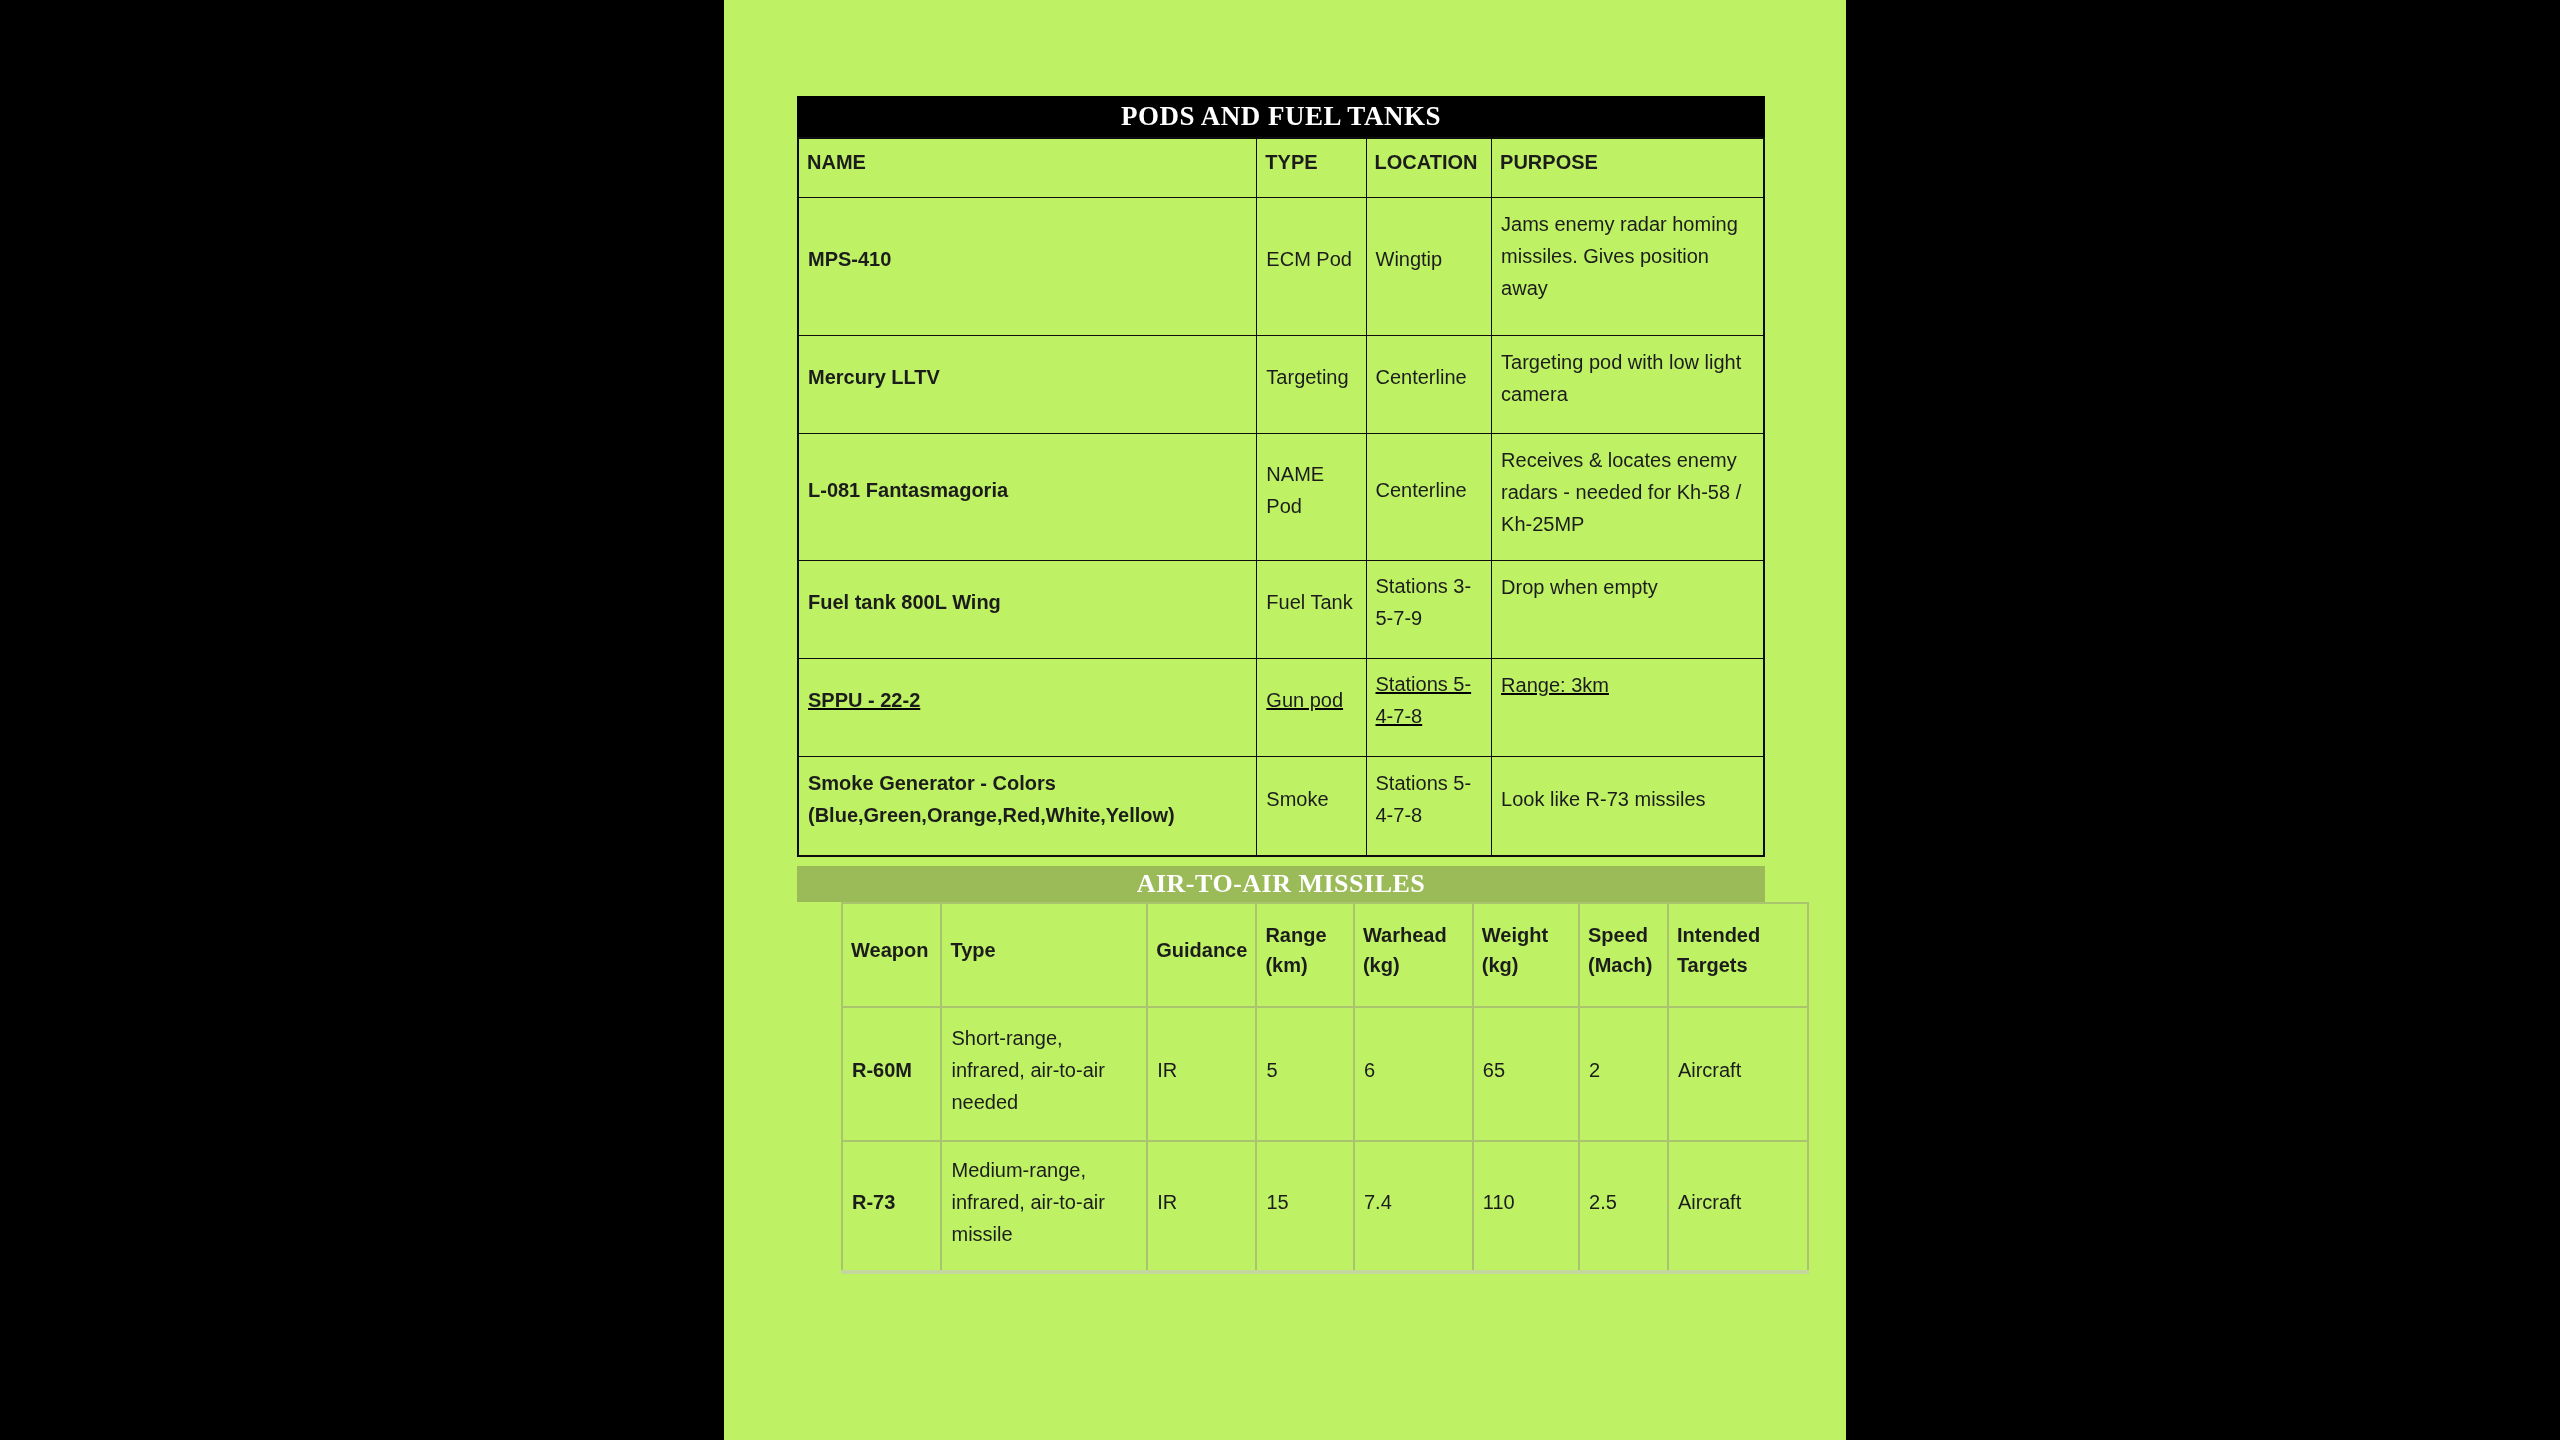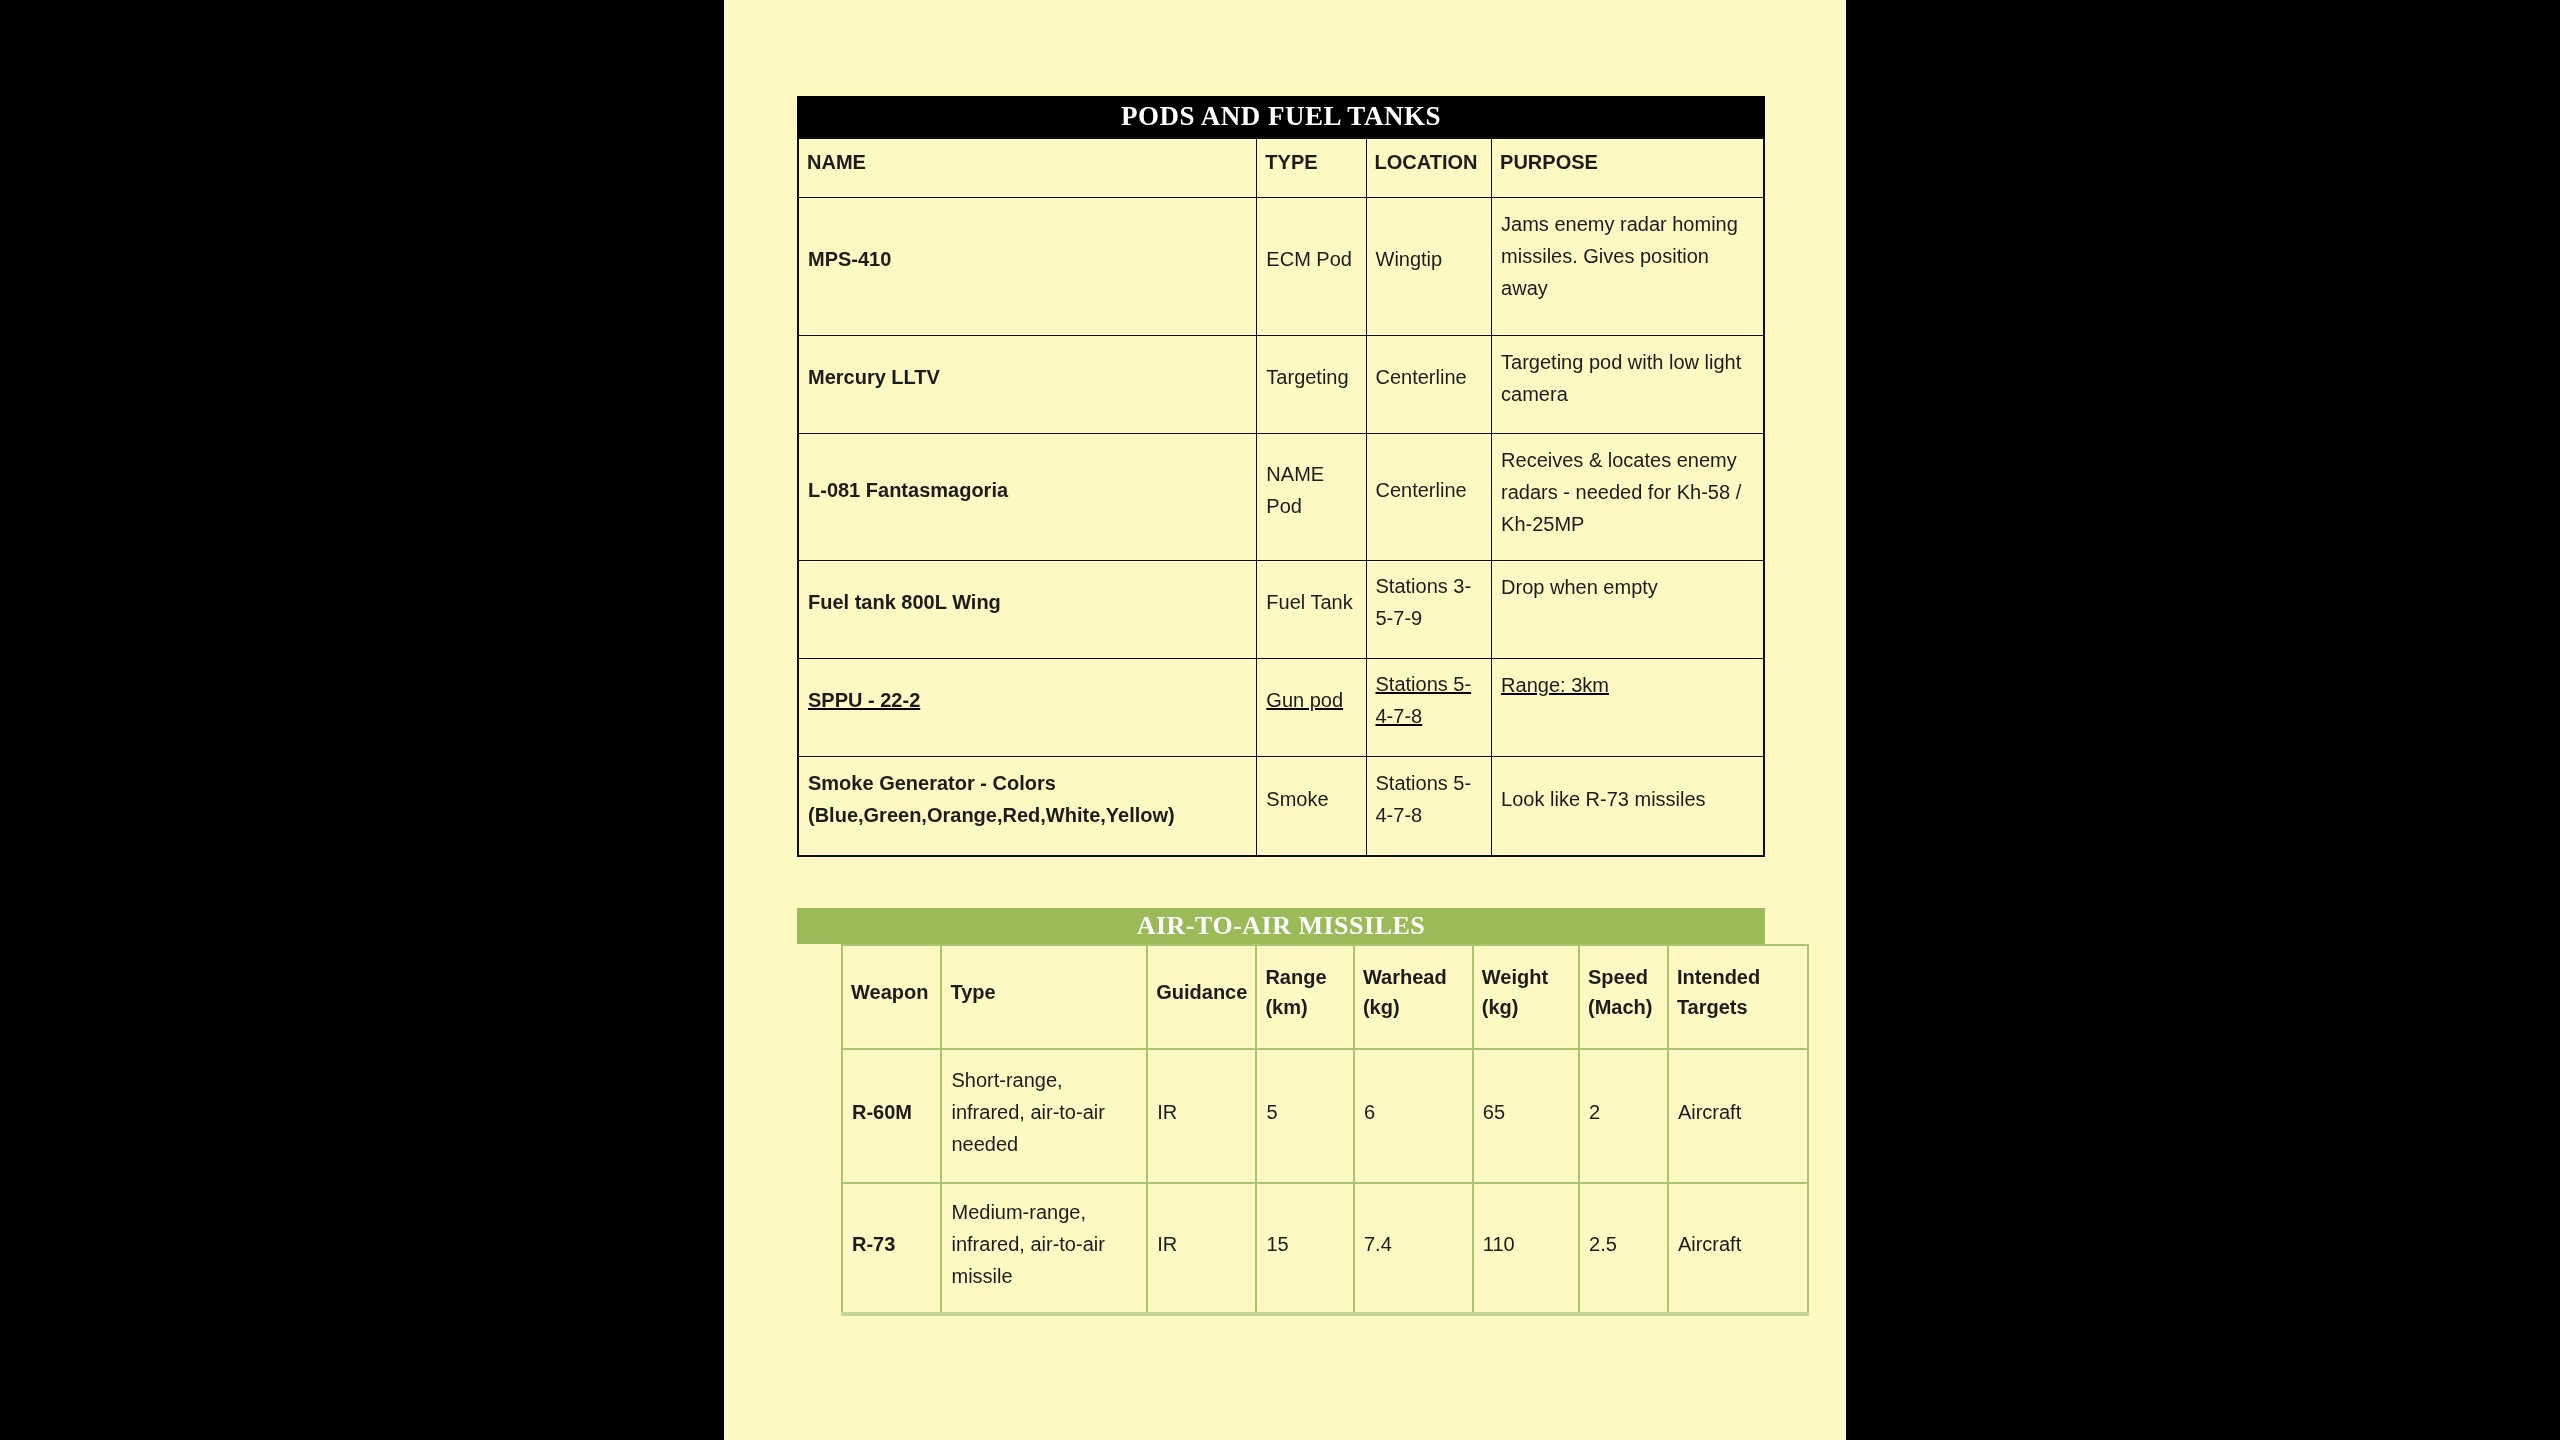--- a/index.html
+++ b/index.html
@@ -8,29 +8,29 @@
     background: #000000;
     font-family: "Liberation Sans", sans-serif;
     position: relative;
   }
   .page {
     position: absolute;
     left: 724px;
     top: 0;
     width: 1122px;
     height: 1440px;
-    background: #fef9c3;
+    background: #bef264;
   }
   .doc-table {
     position: absolute;
     left: 73px;
     width: 968px;
   }
   #tbl-pods { top: 96px; }
-  #tbl-missiles { top: 908px; }
+  #tbl-missiles { top: 866px; }
 
   .tbl-title {
     width: 100%;
     text-align: center;
     color: #ffffff;
     font-family: "Liberation Serif", serif;
     font-weight: bold;
     letter-spacing: 0.5px;
   }
   #tbl-pods .tbl-title {

